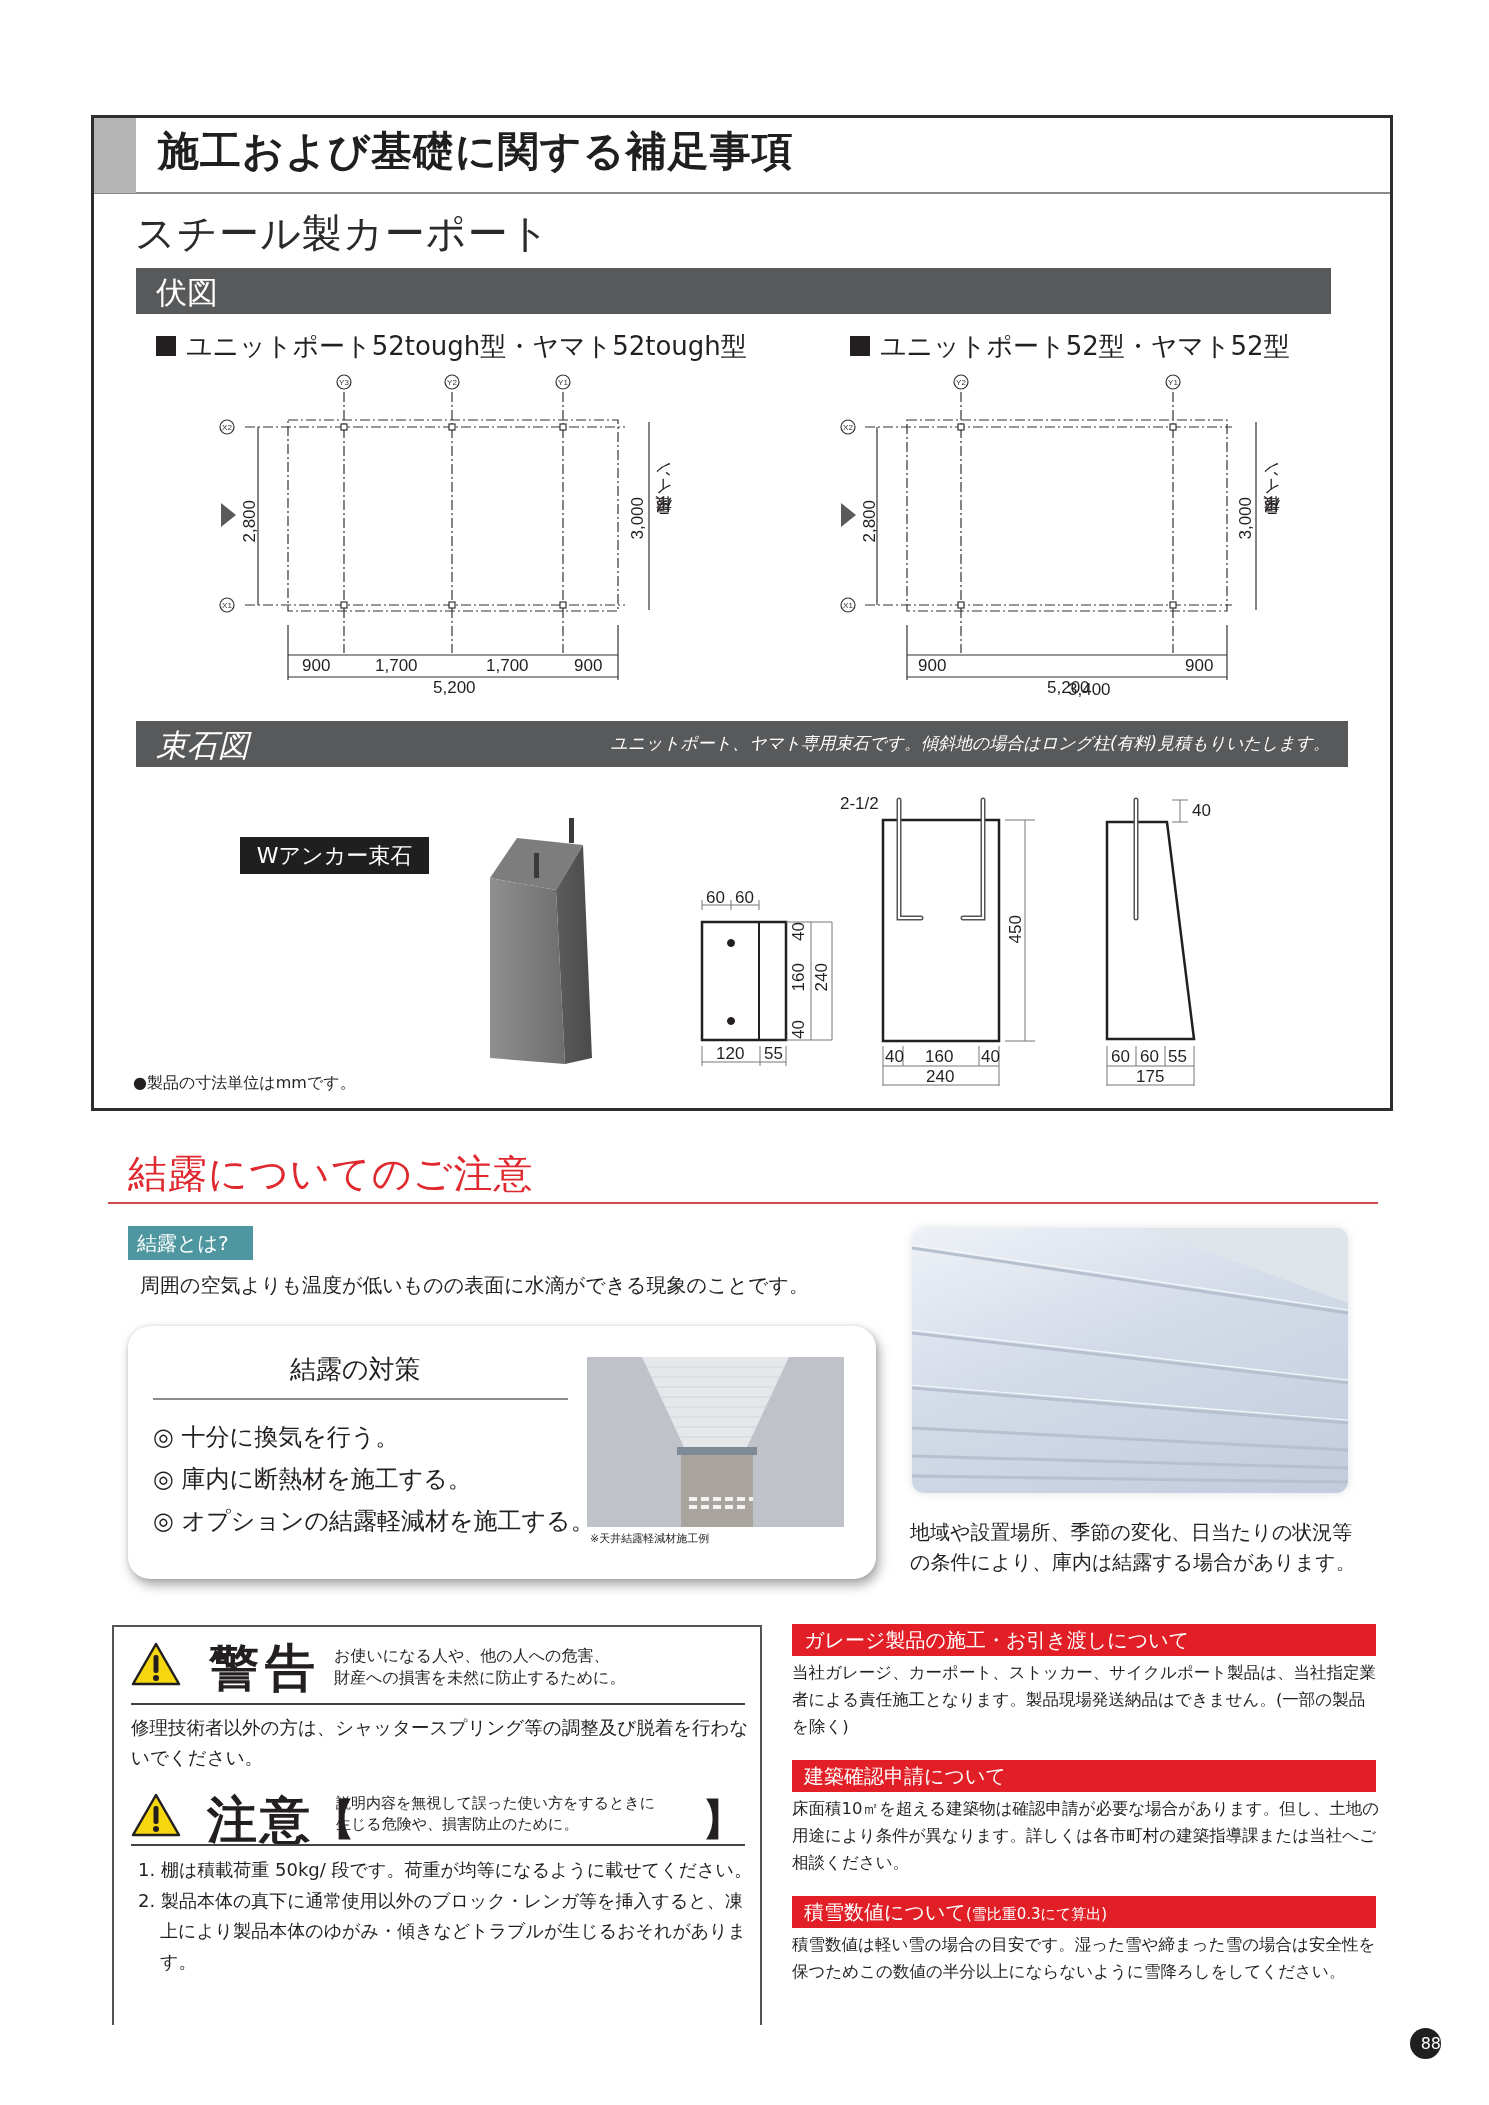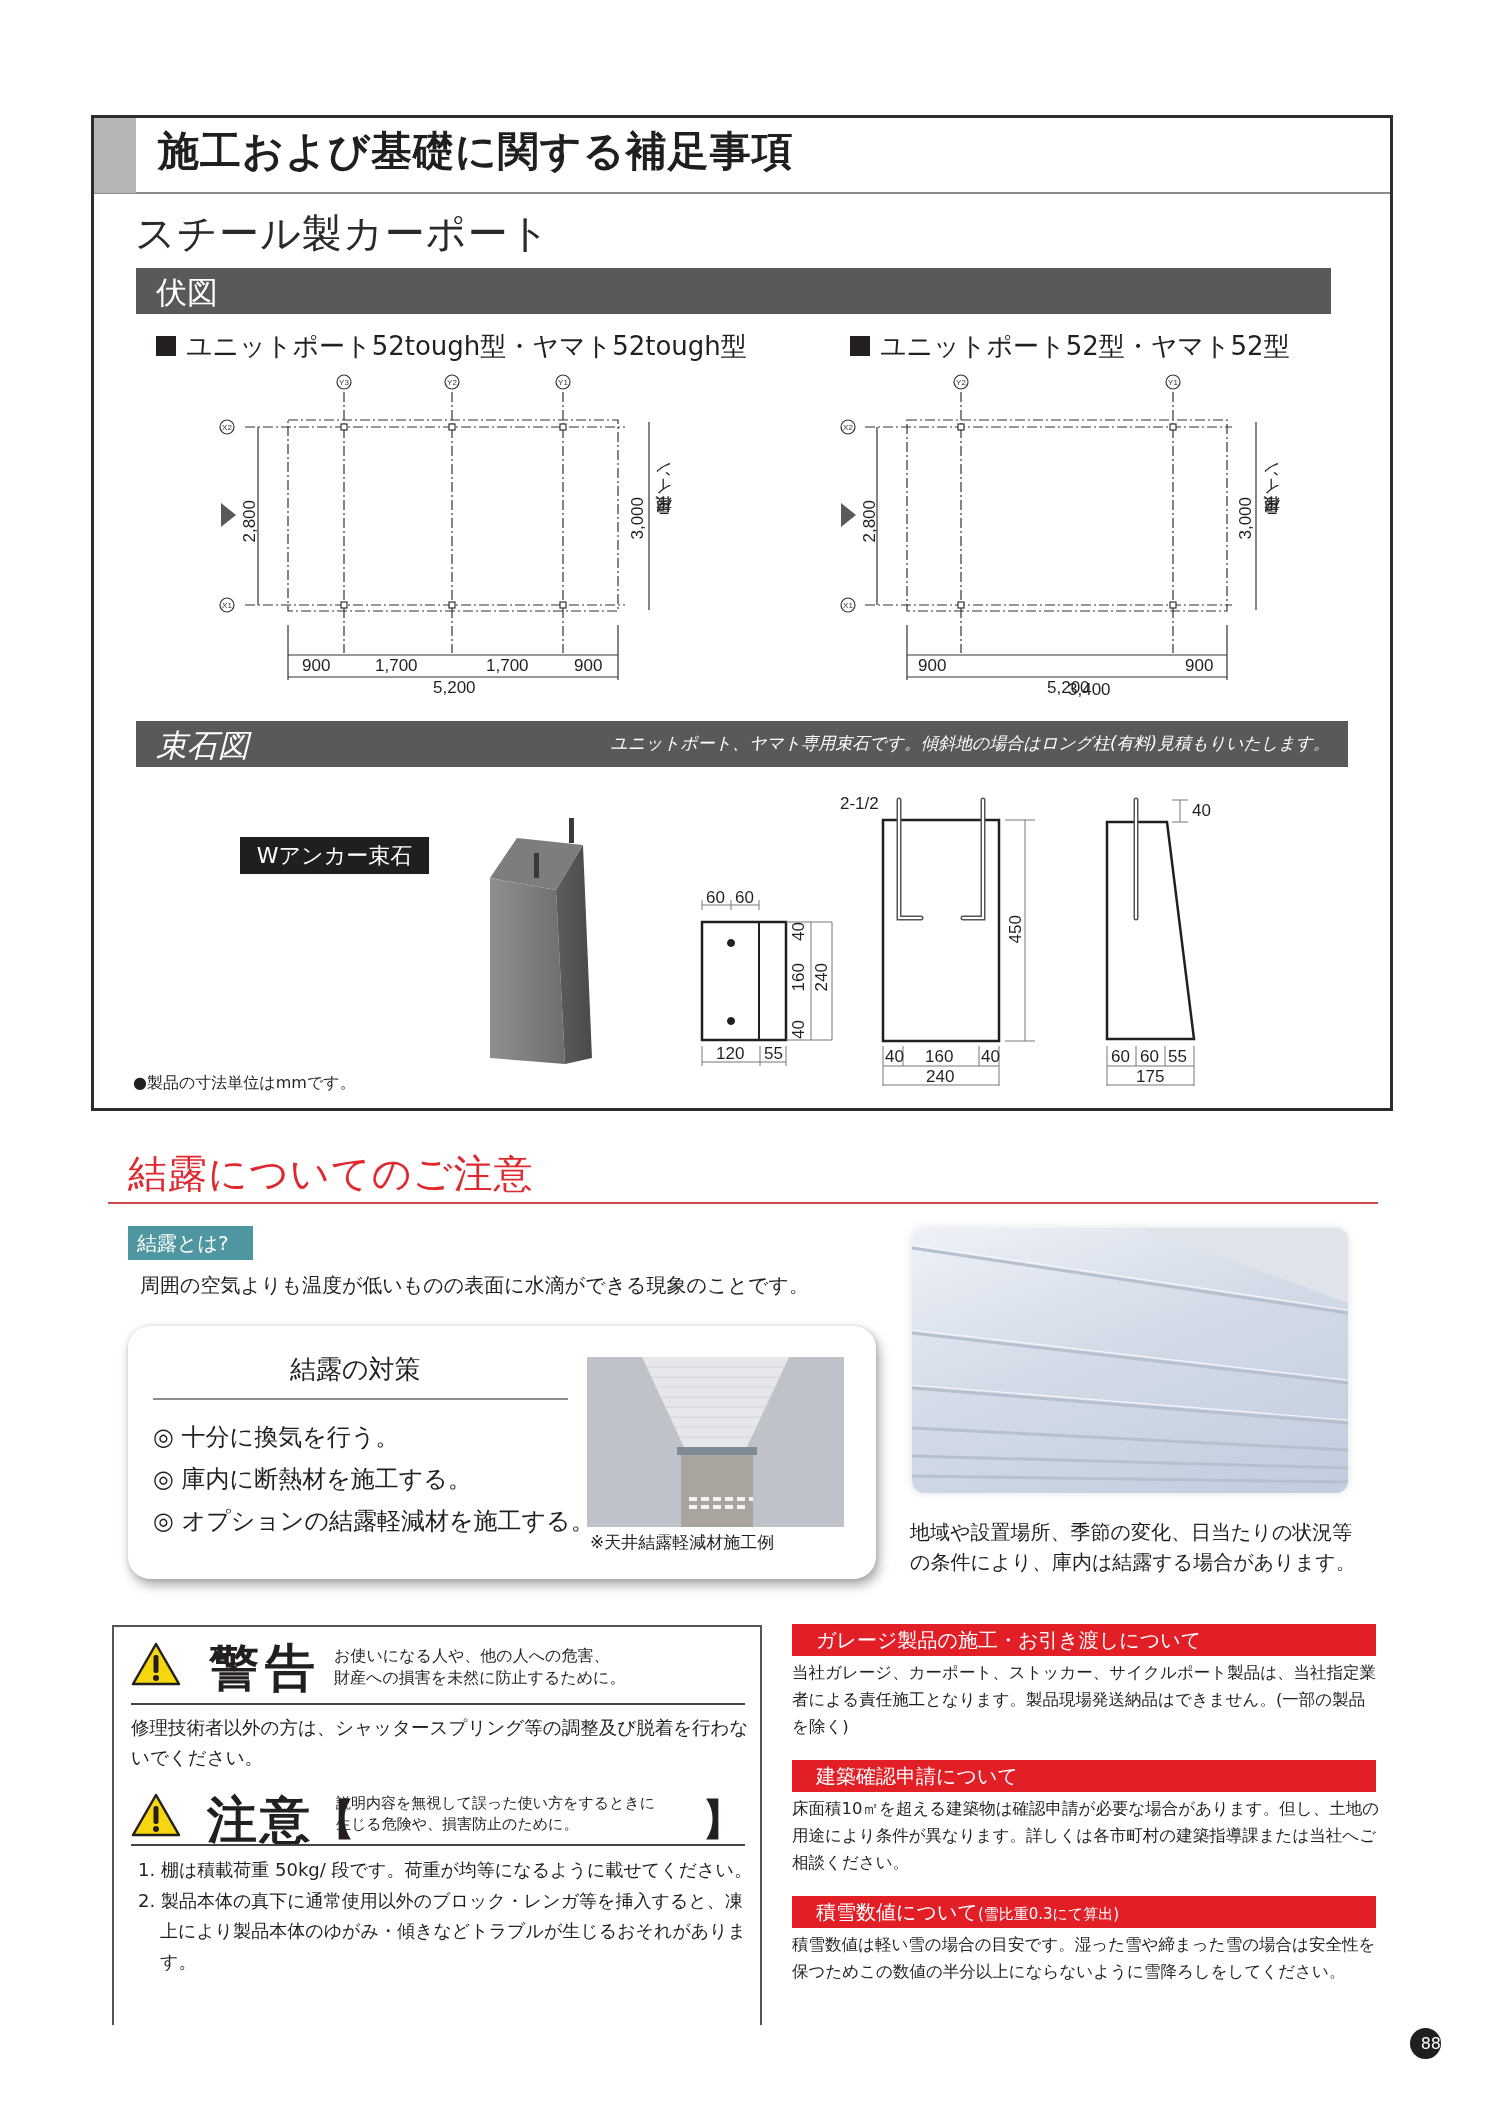--- a/index.html
+++ b/index.html
@@ -54,21 +54,21 @@
 
   #caut-head { left: 207px; top: 1787px; font-size: 50px; font-weight: bold; letter-spacing: 3px; }
   #caut-lb { left: 313px; top: 1792px; font-size: 42px; font-weight: bold; }
   #caut-rb { left: 702px; top: 1792px; font-size: 42px; font-weight: bold; }
   #caut-sub { left: 336px; top: 1793px; font-size: 15px; line-height: 21px; }
   #caut-rule { left: 131px; top: 1844px; width: 614px; height: 2px; background: #444; }
   #caut-list { left: 138px; top: 1855px; width: 620px; font-size: 18px; line-height: 30.5px; }
   .caut-item { padding-left: 22px; text-indent: -22px; }
 
   
-  .red-bar { background: #e21f26; color: #fff; height: 32px; font-size: 20px; line-height: 32px; padding-left: 24px; }
+  .red-bar { background: #e21f26; color: #fff; height: 32px; font-size: 20px; line-height: 32px; padding-left: 12px; }
   .red-bar .small { font-size: 15px; }
   .info-body { font-size: 16.5px; line-height: 27px; color: #231f20; }
 
   #page-num { left: 1410px; top: 2028px; width: 31px; height: 31px; border-radius: 50%; background: #1f1f1f; color: #fff; font-size: 16px; text-align: right; line-height: 31px; font-weight: normal; }
 
   svg { position: absolute; overflow: visible; }
 </style>
 </head>
 <body>
 
@@ -320,21 +320,21 @@
           <rect x="150" y="140" width="8" height="4"></rect>
           <rect x="162" y="140" width="4" height="4"></rect>
         <rect x="102" y="148" width="8" height="4"></rect>
           <rect x="114" y="148" width="8" height="4"></rect>
           <rect x="126" y="148" width="8" height="4"></rect>
         <rect x="138" y="148" width="8" height="4"></rect>
           <rect x="150" y="148" width="8" height="4"></rect>
       </g>
     </svg>
   </div>
-  <div class="abs" style="left:462px; top:205px; font-size:17px;">※天井結露軽減材施工例</div>
+  <div class="abs" style="left:462px; top:205px; font-size:11px;">※天井結露軽減材施工例</div>
 </div>
 
 <div class="abs" id="drops-photo">
   <svg width="436" height="265" style="left:0;top:0;">
     <g stroke="#b7c0cf" stroke-width="3" fill="none">
       <line x1="0" y1="20" x2="436" y2="85"></line>
       <line x1="0" y1="105" x2="436" y2="155"></line>
       <line x1="0" y1="160" x2="436" y2="195"></line>
       <line x1="0" y1="200" x2="436" y2="222"></line>
       <line x1="0" y1="228" x2="436" y2="240"></line>

